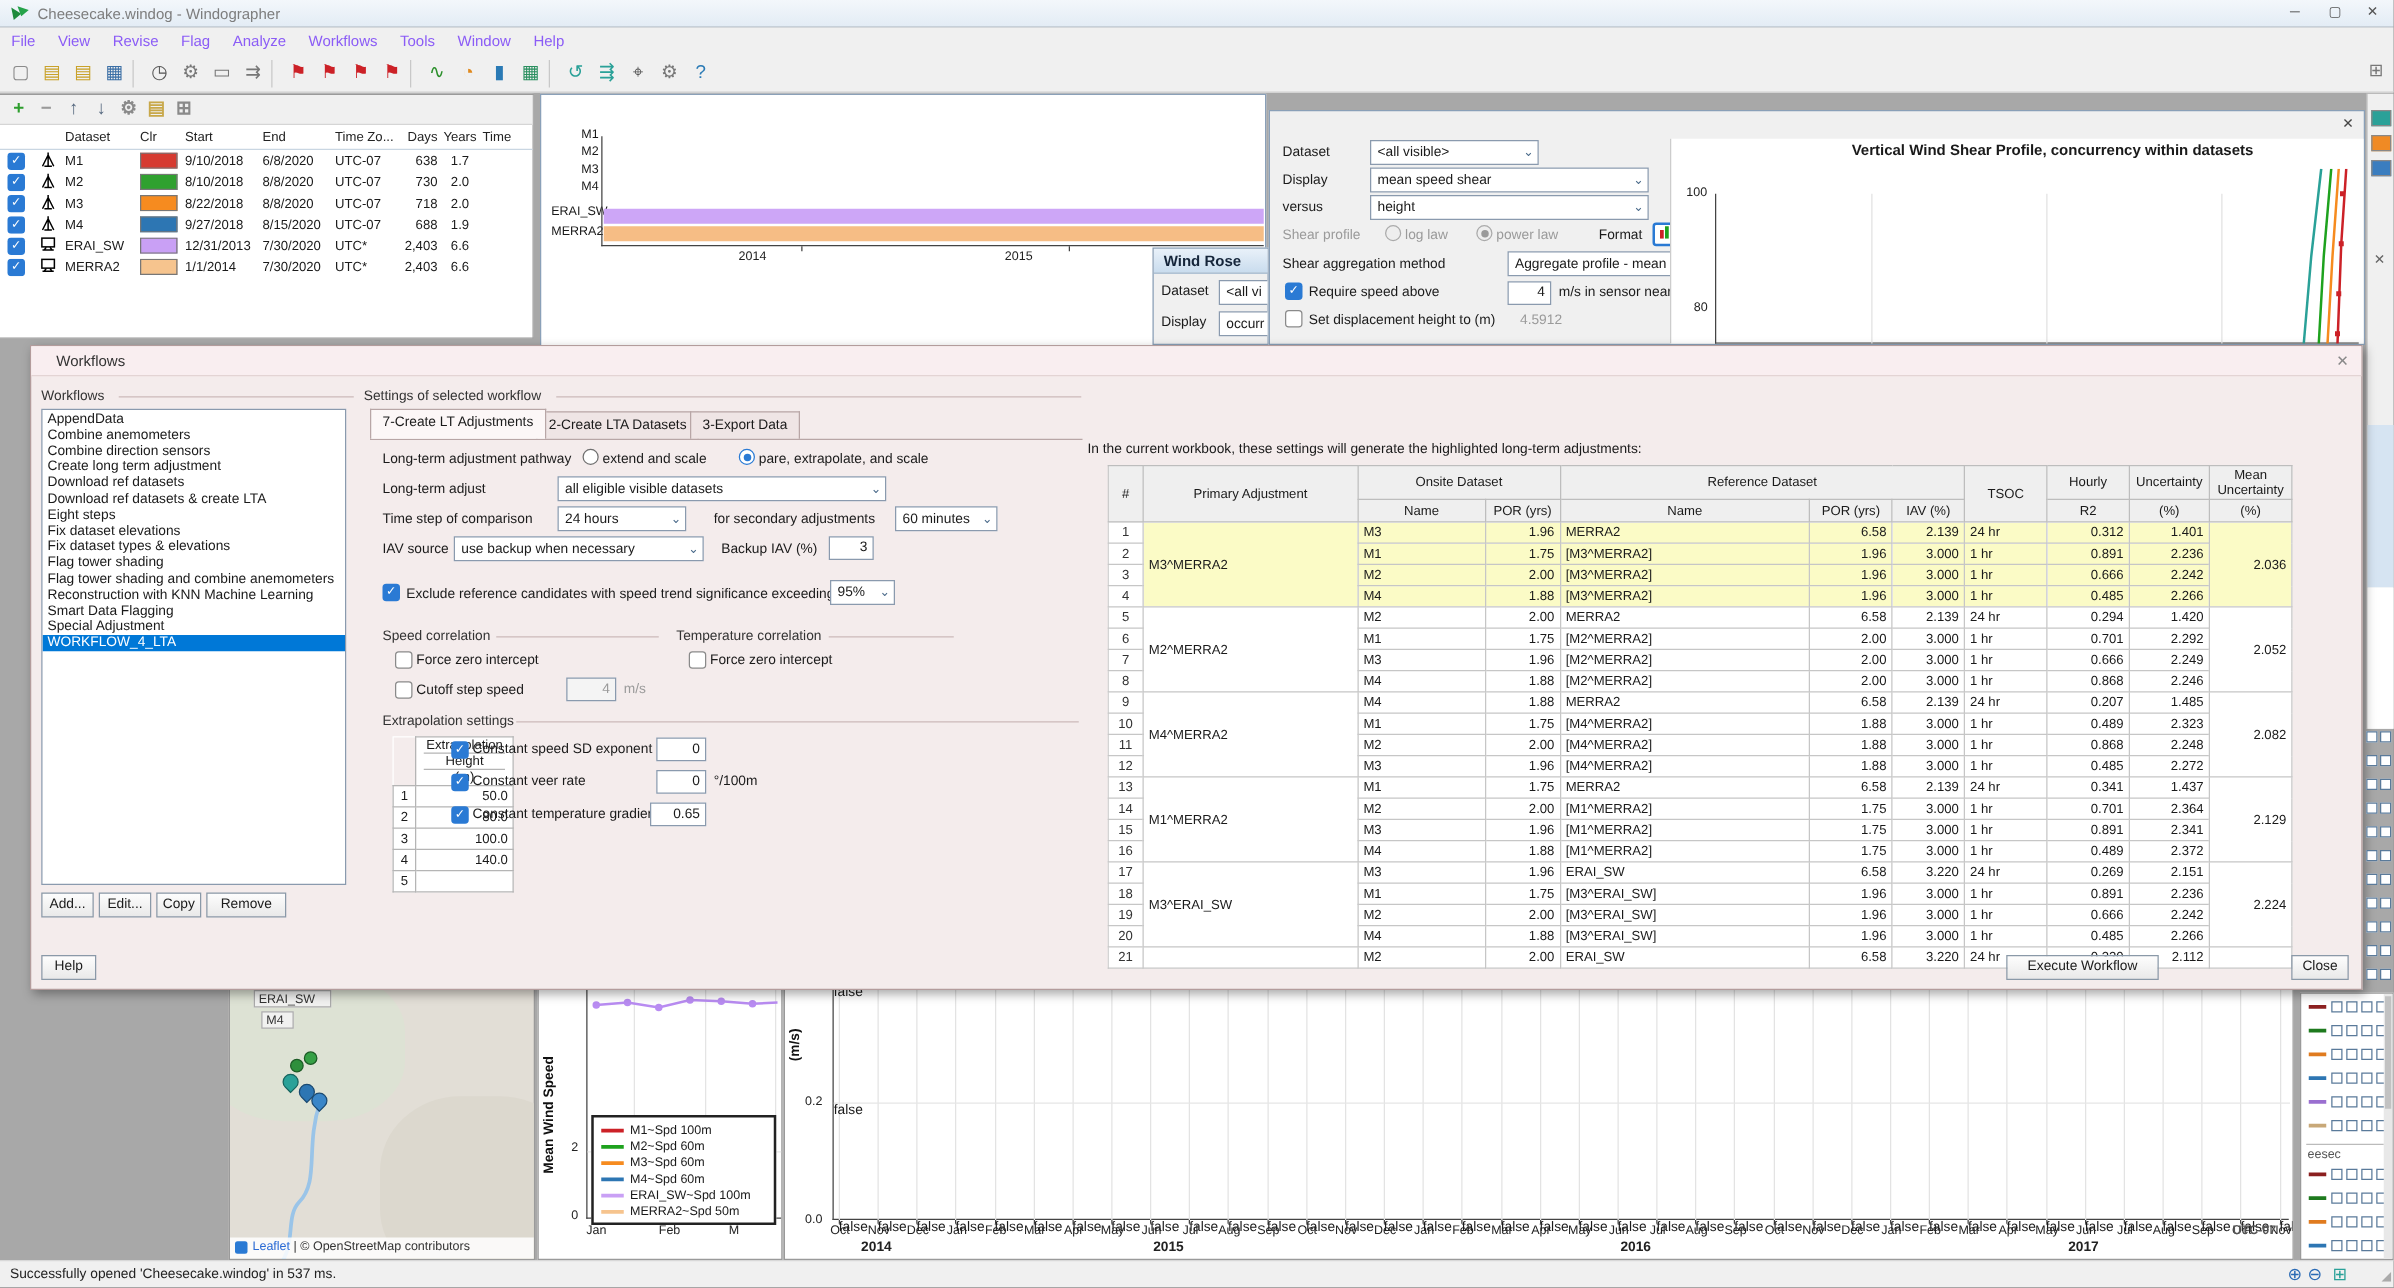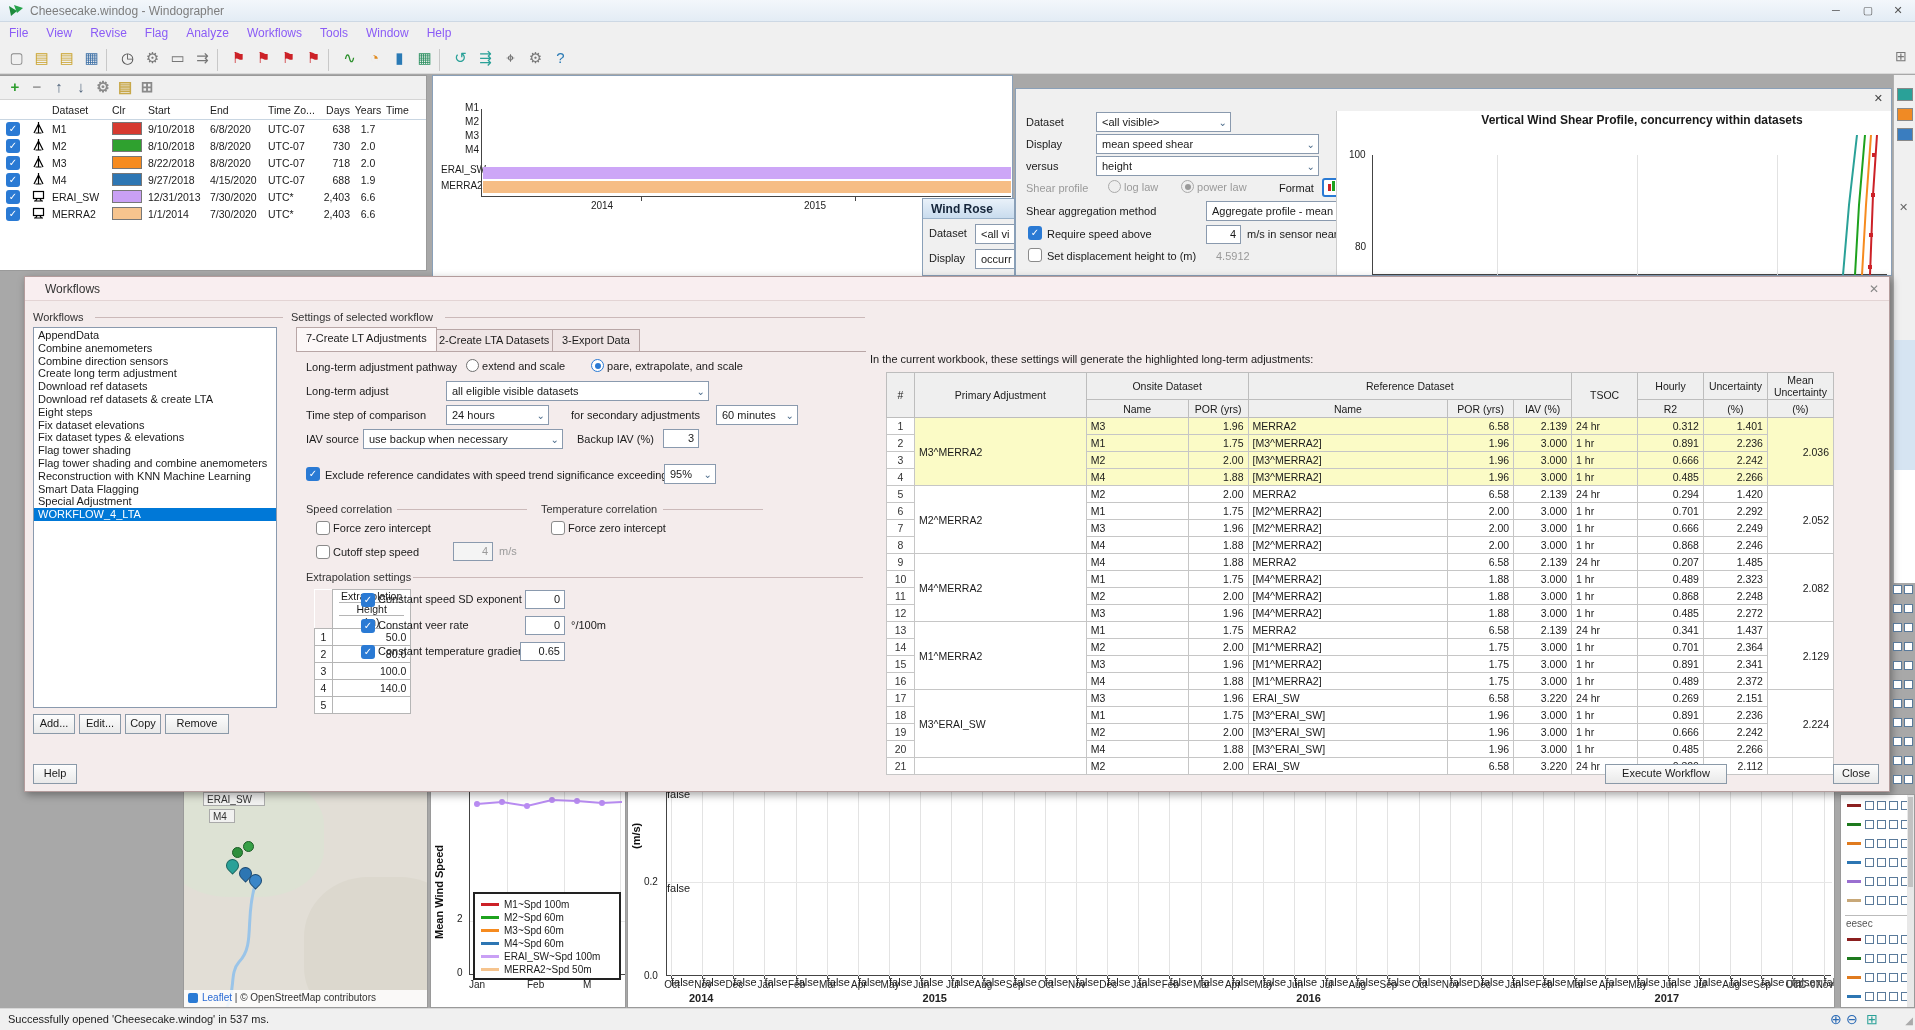--- a/index.html
+++ b/index.html
@@ -163,21 +163,21 @@
         <div class="ds-row">
           <div class="dcell c-chk"><span class="cbx">✓</span></div>
           <div class="dcell c-ic"><svg width="11" height="13" viewBox="0 0 11 13">
               <path d="M5.5 1 V12 M5.5 3 L1 12 M5.5 3 L10 12 M2.5 12 h6" stroke="#000" stroke-width="1.2" fill="none"></path>
             </svg></div>
           <div class="dcell c-nm">M4</div>
           <div class="dcell c-cl">
             <div class="sw" style="background: rgb(45, 118, 179);"></div>
           </div>
           <div class="dcell c-st">9/27/2018</div>
-          <div class="dcell c-en">4/15/2020</div>
+          <div class="dcell c-en">8/15/2020</div>
           <div class="dcell c-tz">UTC-07</div>
           <div class="dcell c-dy">688</div>
           <div class="dcell c-yr">1.9</div>
           <div class="dcell c-tm"></div>
         </div>
         <div class="ds-row">
           <div class="dcell c-chk"><span class="cbx">✓</span></div>
           <div class="dcell c-ic"><svg width="13" height="12" viewBox="0 0 13 12">
               <rect x="1.5" y="1.5" width="10" height="7" fill="#fff" stroke="#000" stroke-width="1.2"></rect>
               <path d="M2 11 h9 M5 8.8 l-1.5 2 M8 8.8 l1.5 2" stroke="#000" stroke-width="1.1" fill="none"></path>

